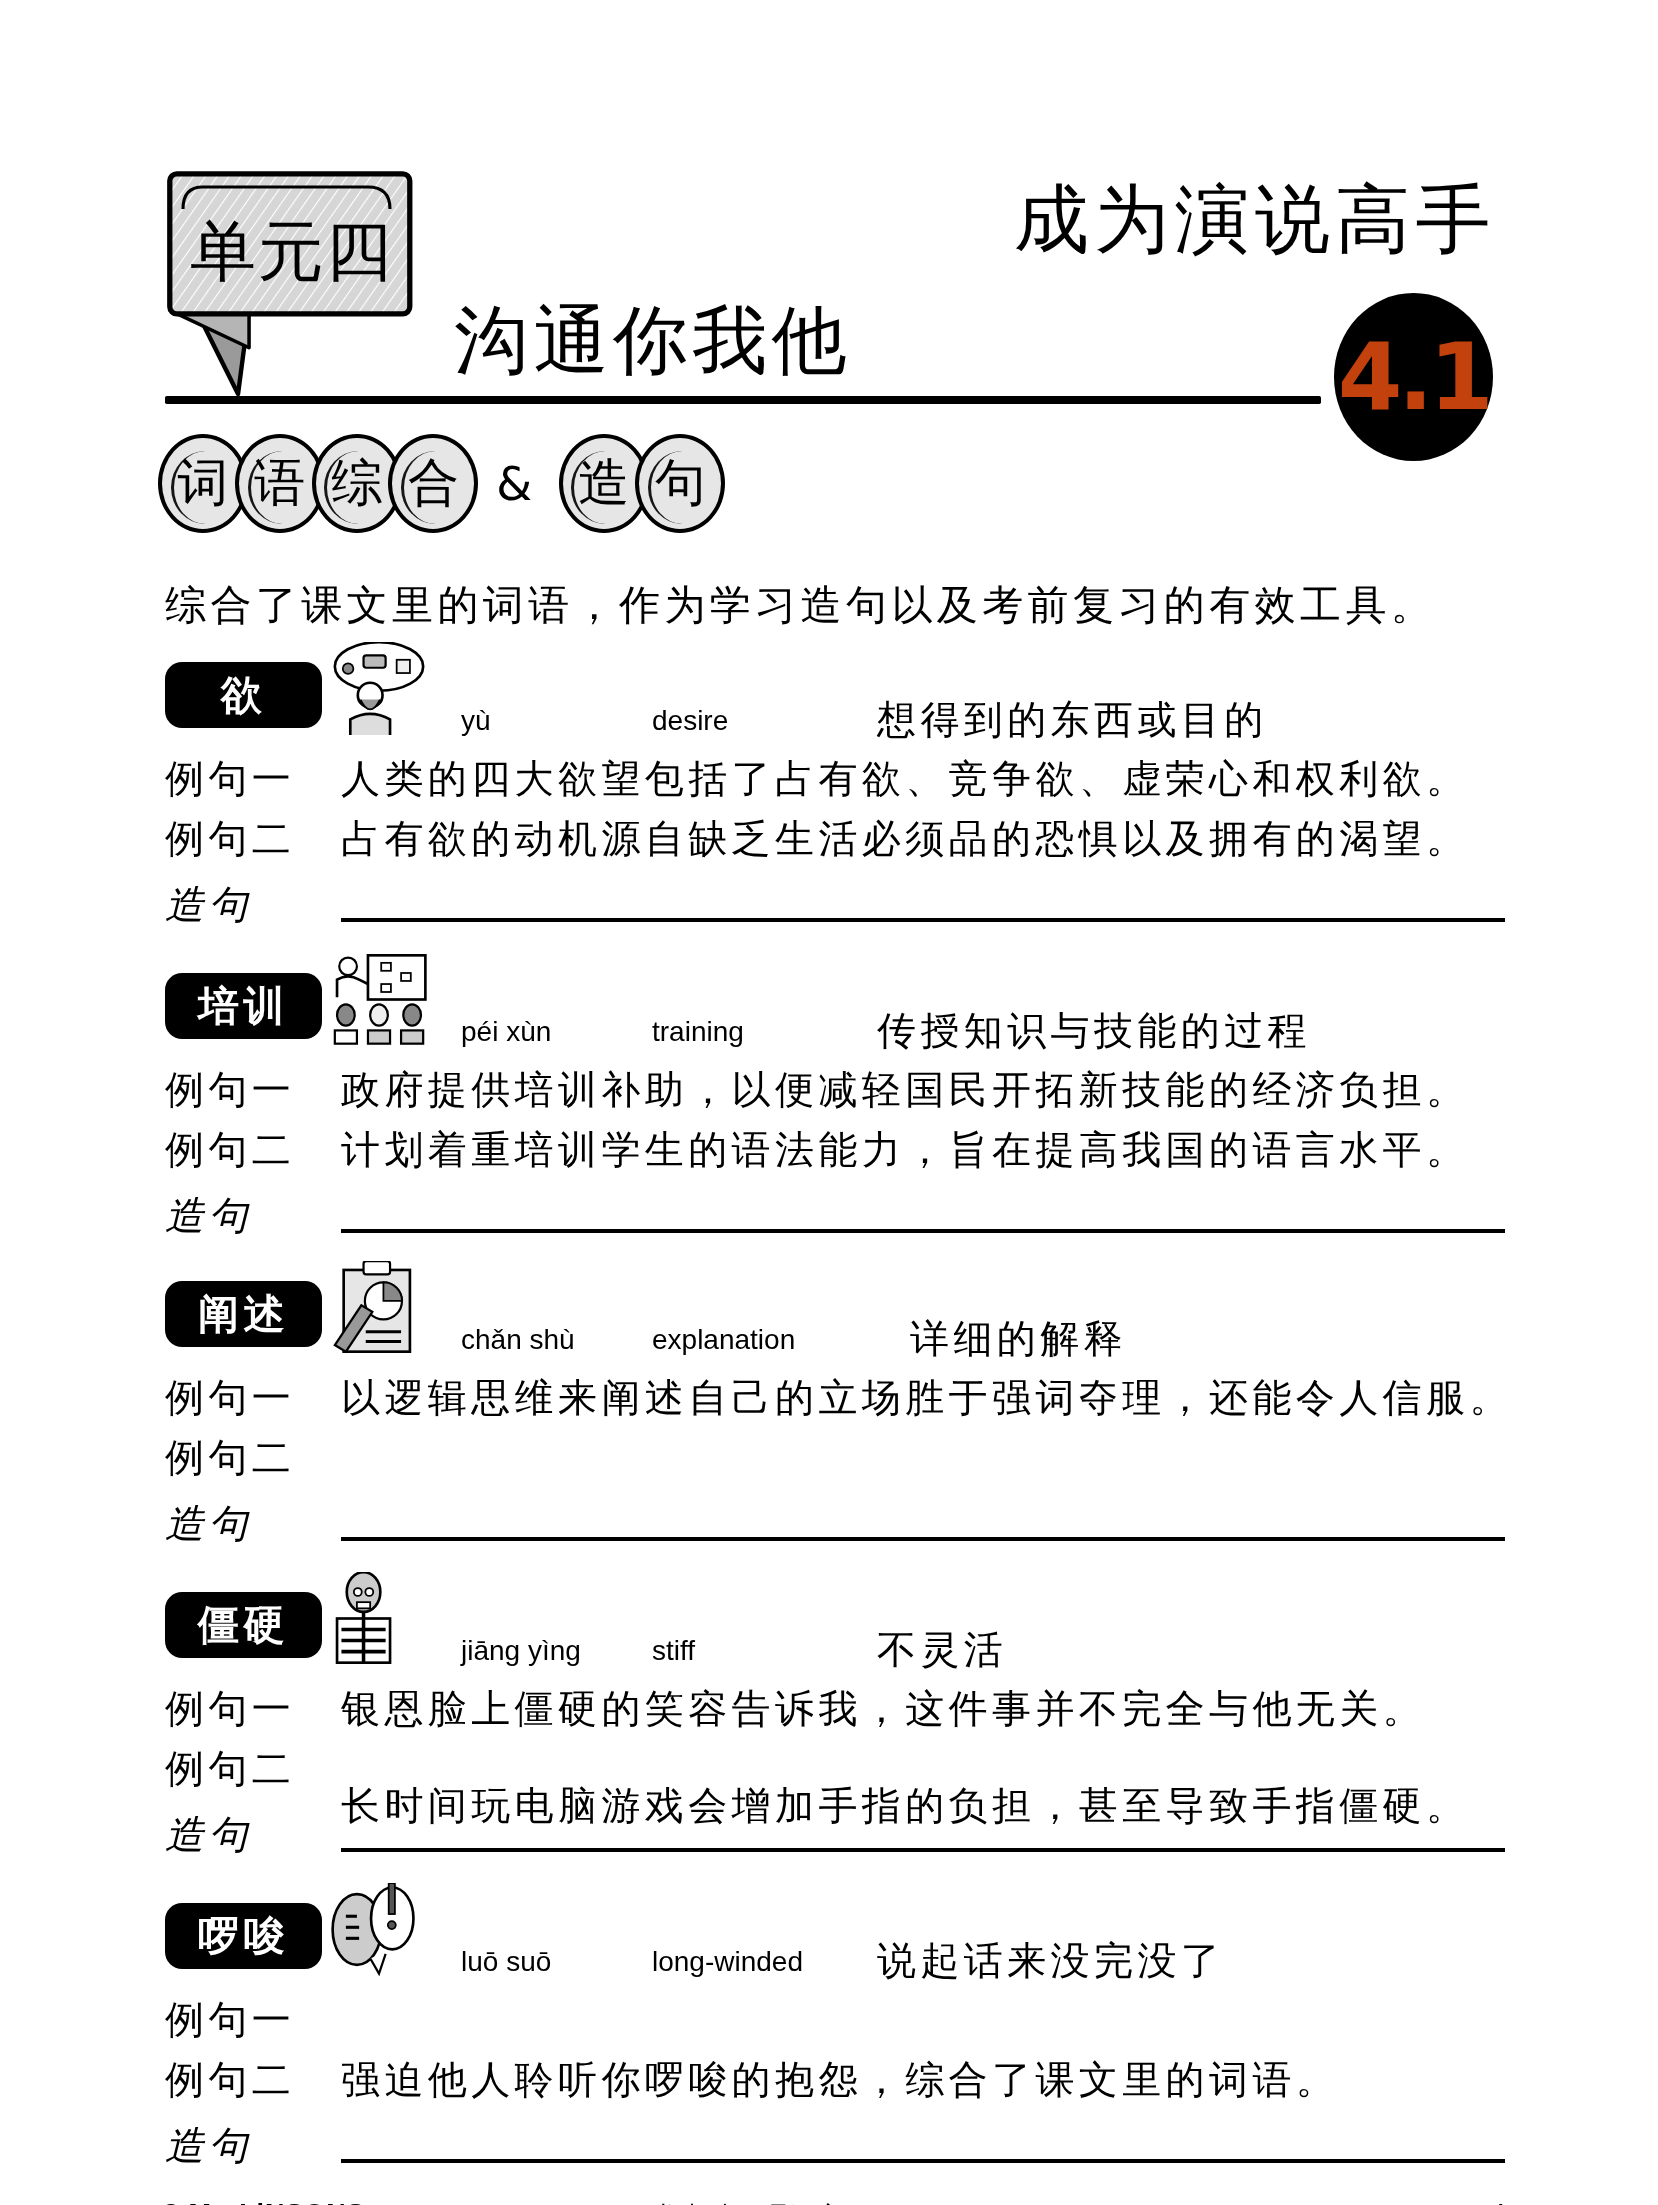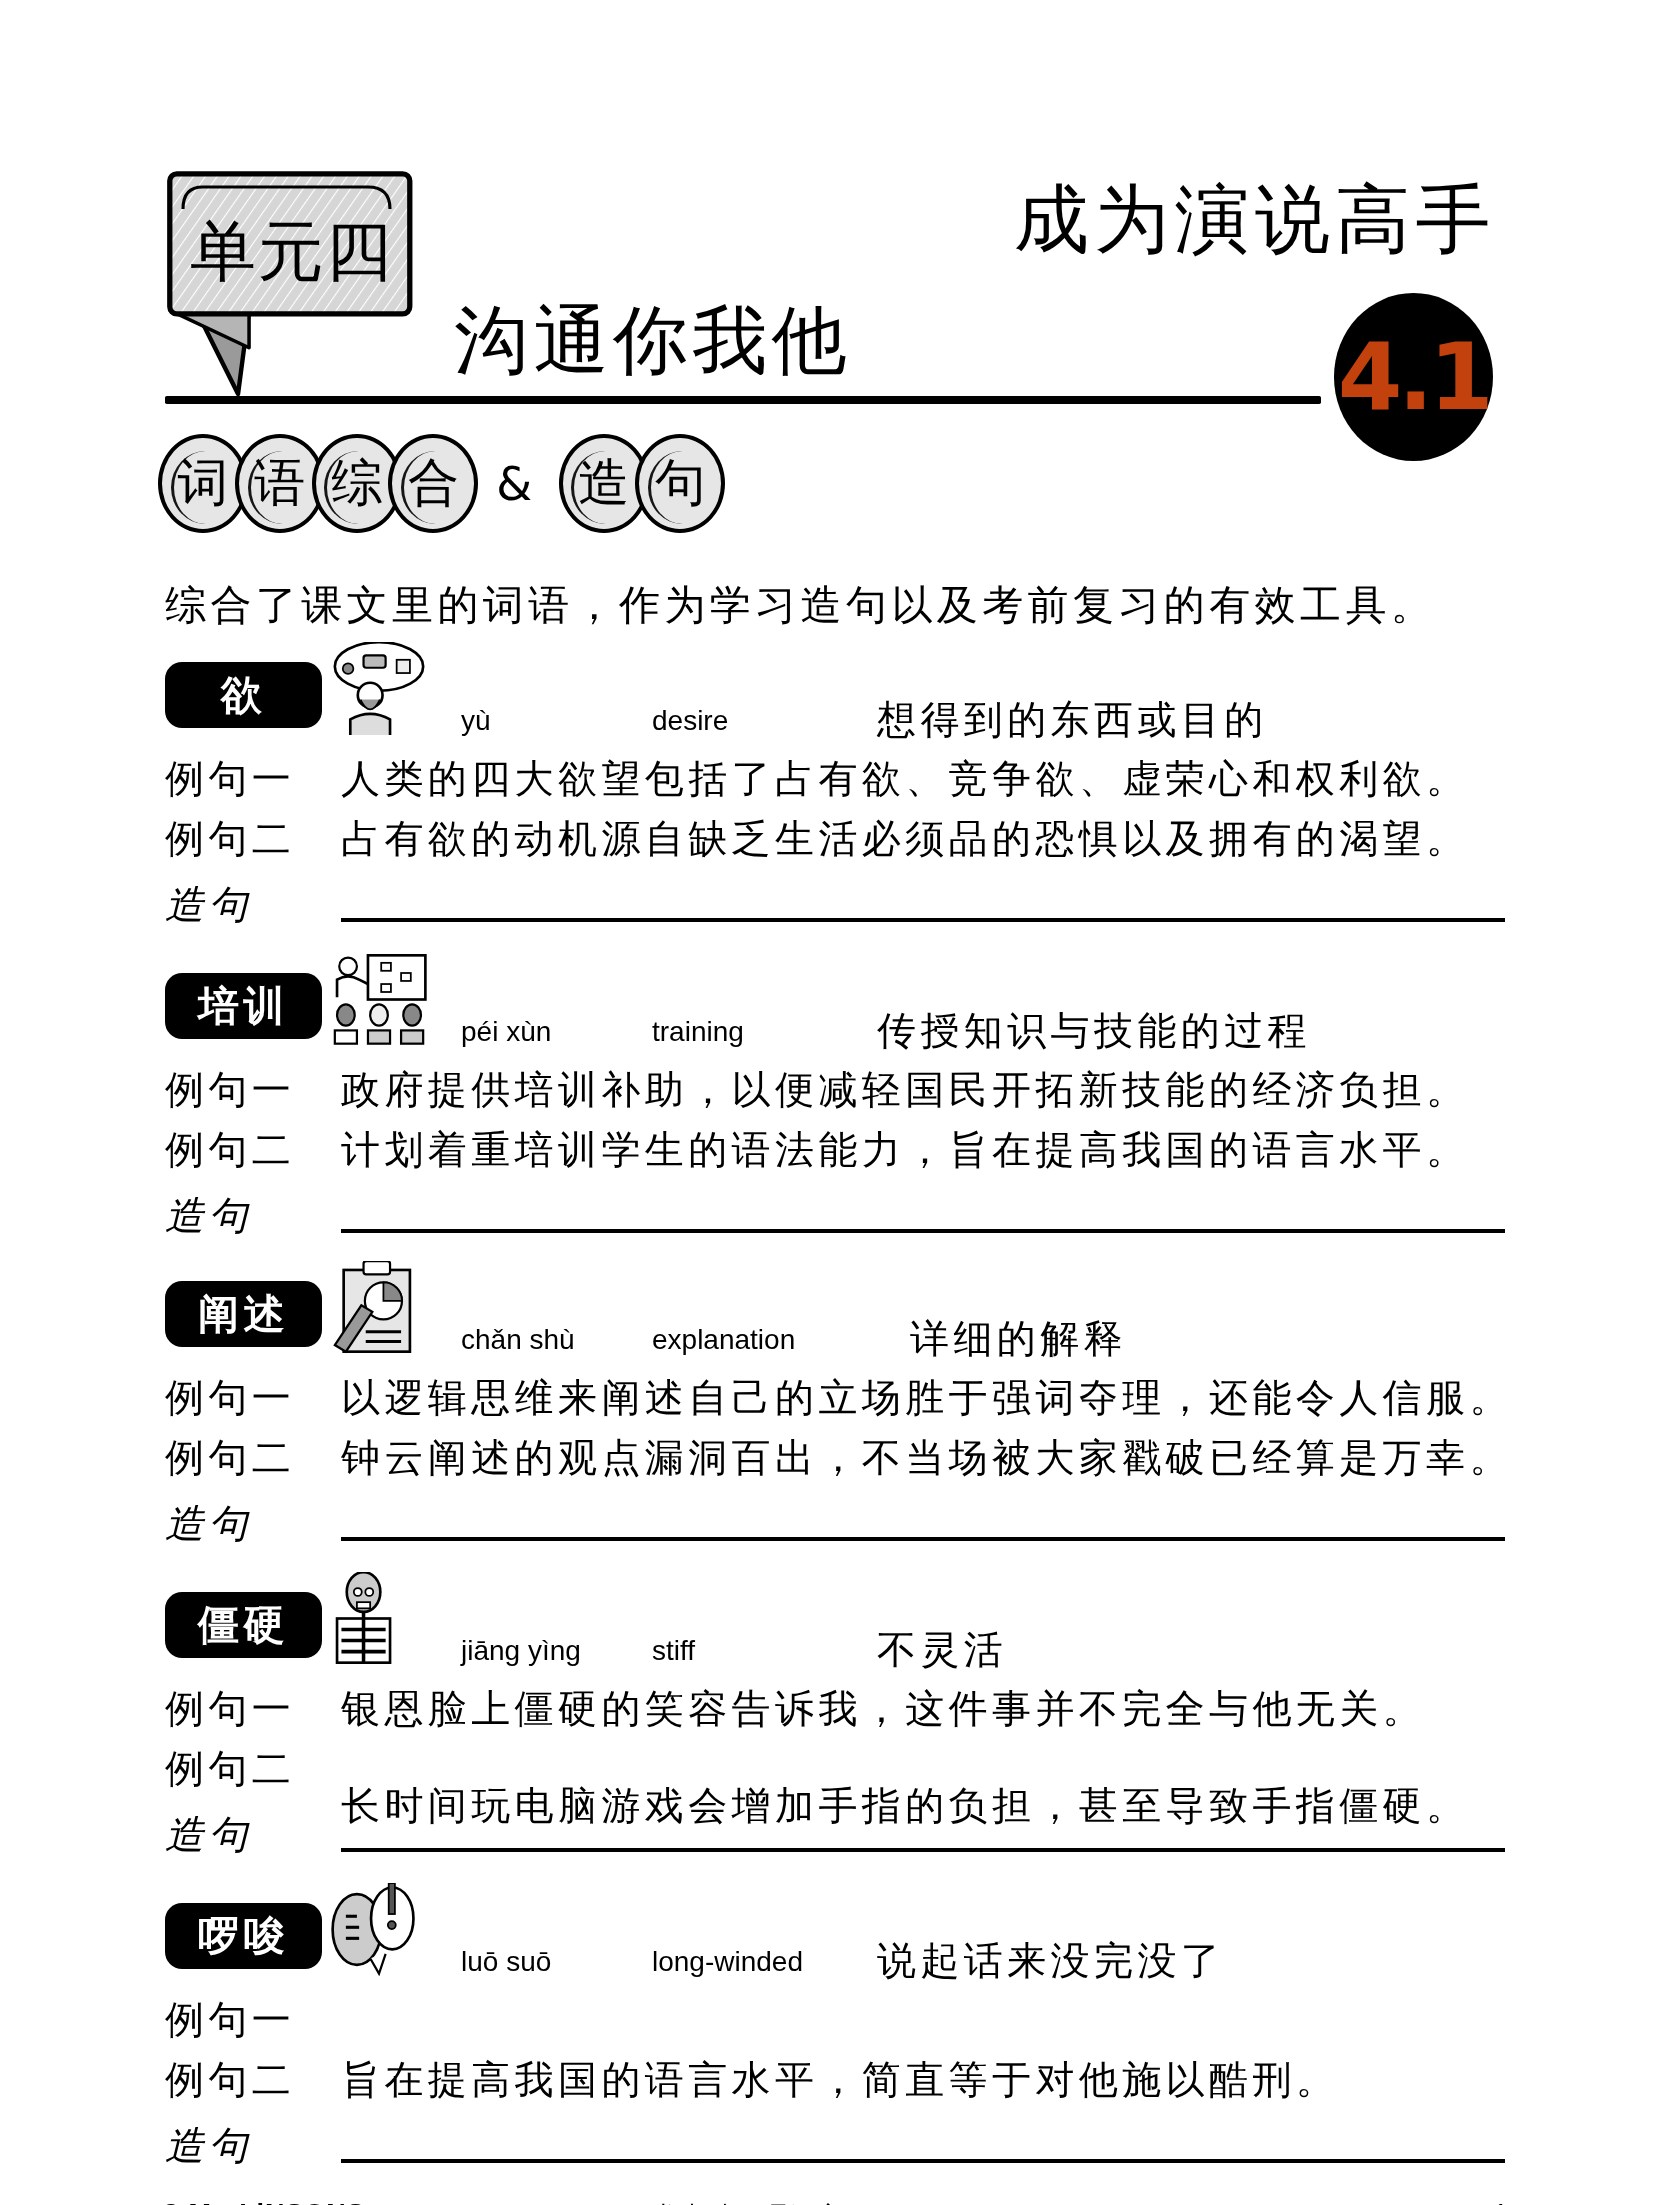--- a/index.html
+++ b/index.html
@@ -140,21 +140,20 @@
     <line x1="90" y1="160" x2="170" y2="160" stroke="#000" stroke-width="7"></line>
     <line x1="90" y1="182" x2="170" y2="182" stroke="#000" stroke-width="7"></line>
     <path d="M20 190 L80 100 L105 115 L45 205 Z" fill="#999" stroke="#000" stroke-width="5"></path>
   </svg>
   <div class="pinyin">chǎn shù</div>
   <div class="english">explanation</div>
   <div class="meaning" style="left:701px;margin-left:44px;">详细的解释</div>
   <div class="ex-label" style="top:90px;">例句一</div>
   <div class="ex-text" style="top:90px;">以逻辑思维来阐述自己的立场胜于强词夺理，还能令人信服。</div>
   <div class="ex-label" style="top:150px;">例句二</div>
-  <div class="ex-text" style="top:150px;">钟云阐述的观点漏洞百出，不当场被大家戳破已经算是万幸。</div>
   <div class="make-label" style="top:216px;">造句</div>
   <div class="answer-line" style="top:256px;"></div>
 </div>
 
 <div class="entry" style="top:1592px;">
   <div class="word-pill">僵硬</div>
   <svg class="word-icon" viewBox="0 0 240 210">
     <ellipse cx="85" cy="45" rx="38" ry="45" fill="#ccc" stroke="#000" stroke-width="6"></ellipse>
     <circle cx="72" cy="45" r="9" fill="#fff" stroke="#000" stroke-width="4"></circle>
     <circle cx="98" cy="45" r="9" fill="#fff" stroke="#000" stroke-width="4"></circle>
@@ -186,21 +185,21 @@
     <ellipse cx="150" cy="80" rx="48" ry="70" fill="#fff" stroke="#000" stroke-width="6"></ellipse>
     <rect x="142" y="0" width="14" height="70" fill="#555" stroke="#000" stroke-width="4"></rect>
     <circle cx="149" cy="95" r="9" fill="#555" stroke="#000" stroke-width="4"></circle>
     <path d="M100 170 L120 205 L135 160" fill="#fff" stroke="#000" stroke-width="5"></path>
   </svg>
   <div class="pinyin">luō suō</div>
   <div class="english">long-winded</div>
   <div class="meaning">说起话来没完没了</div>
   <div class="ex-label" style="top:90px;">例句一</div>
   <div class="ex-label" style="top:150px;">例句二</div>
-  <div class="ex-text" style="top:150px;">旨在提高我国的语言水平，简直等于对他施以酷刑。</div>
+  <div class="ex-text" style="top:150px;">强迫他人聆听你啰唆的抱怨，综合了课文里的词语。</div>
   <div class="make-label" style="top:216px;">造句</div>
   <div class="answer-line" style="top:256px;"></div>
 </div>
 
 <div class="abs footer-left">
   <span>©</span>
   <span class="brand">MarLiNSONS</span>
 </div>
 <div class="abs footer-center">画龙点睛 - 理解应用 S3B G3</div>
 <div class="abs footer-right">1</div>

